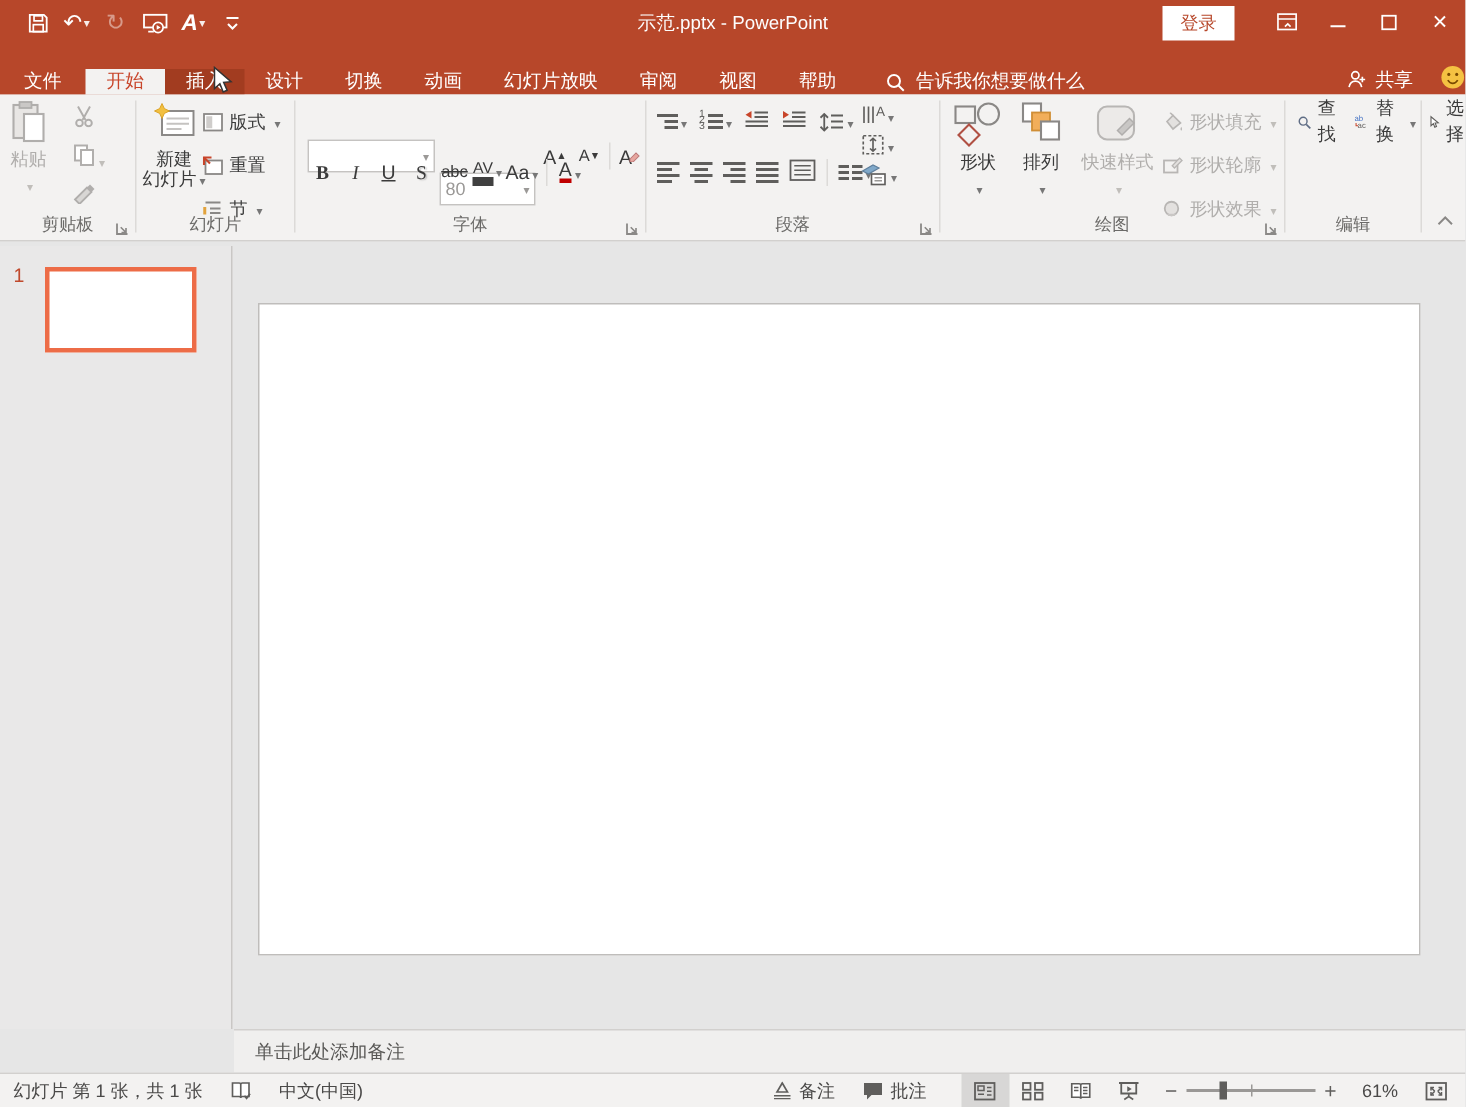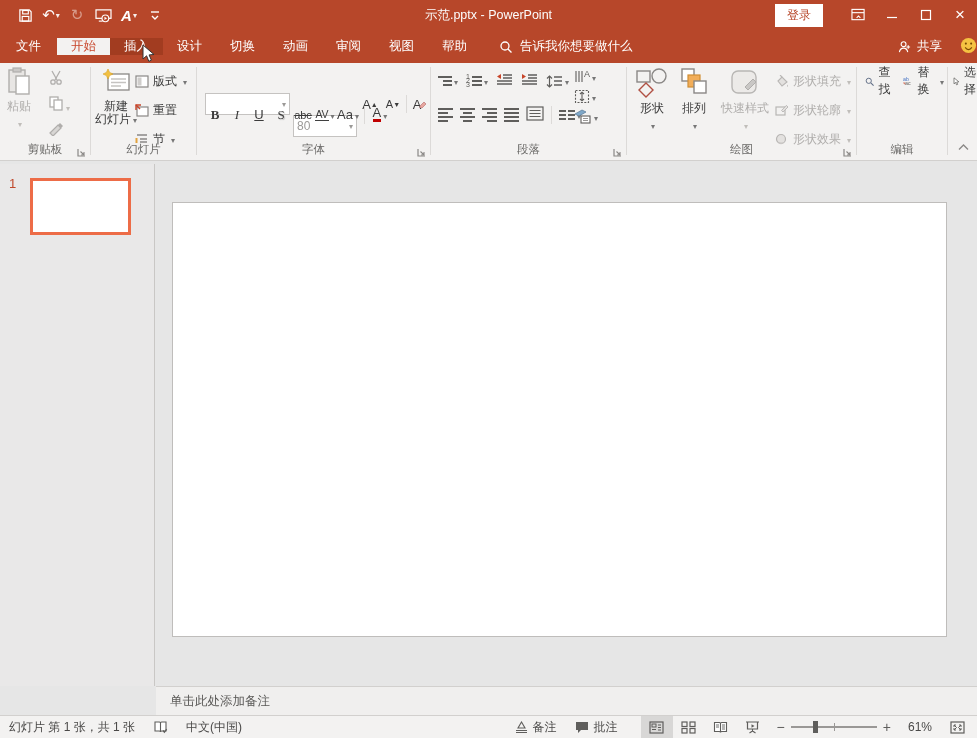--- a/index.html
+++ b/index.html
@@ -12,21 +12,21 @@
   .qat { display:flex; align-items:center; gap:4px; padding-left:14px; }
   .qat-btn { display:flex; align-items:center; justify-content:center; min-width:22px; height:24px; color:#fff; font-size:15px; }
   .qat-btn.disabled { opacity:.45; }
   .qat-caret { font-size:8px; margin-left:1px; opacity:.9; }
   .tb-title { position:absolute; left:0; right:0; text-align:center; font-size:12.5px; color:#fdfdfd; pointer-events:none; }
   .tb-right { margin-left:auto; display:flex; align-items:center; height:100%; }
   .signin-btn { background:#fff; color:#B7472A; font-size:12px; padding:3px 12px; margin-right:18px; cursor:default; }
   .winbtn { width:34px; height:30px; display:flex; align-items:center; justify-content:center; color:#fff; }
 
   
-  .tabrow { position:absolute; left:0; top:30px; width:100%; height:33px; background:#B7472A; display:flex; align-items:center; color:#fff; }
+  .tabrow { position:absolute; left:0; top:30px; width:100%; height:33px; background:#B7472A; display:flex; align-items:flex-end; color:#fff; }
   .tab { padding:0 14px; display:flex; align-items:center; font-size:12.5px; position:relative; }
   .tab-file { background:#B7472A; color:#fff; padding:0 16px; }
   .tab-selected { background:#f3f2f1; color:#C8452A; }
   .tab-hover { background:#A23C20; }
   .tab-search { display:flex; align-items:center; gap:7px; padding-left:18px; font-size:12.5px; color:#fff; }
   .tabrow-right { margin-left:auto; display:flex; align-items:center; gap:18px; }
   .share-item { display:flex; align-items:center; gap:5px; font-size:12.5px; }
   .cursor-arrow { position:absolute; left:141px; top:44px; z-index:50; pointer-events:none; }
 
   
@@ -139,20 +139,21 @@
     </div>
   </div>
 
   <div class="tabrow">
     <div class="tab tab-file">文件</div>
     <div class="tab tab-selected">开始</div>
     <div class="tab tab-hover">插入</div>
     <div class="tab">设计</div>
     <div class="tab">切换</div>
     <div class="tab">动画</div>
+    <div class="tab">幻灯片放映</div>
     <div class="tab">审阅</div>
     <div class="tab">视图</div>
     <div class="tab">帮助</div>
     <div class="tab-search">
       <svg width="14" height="14" viewBox="0 0 14 14">
           <circle cx="6" cy="6" r="4" fill="none" stroke="#fff" stroke-width="1.3"></circle>
           <path d="M9 9l3.5 3.5" stroke="#fff" stroke-width="1.3"></path>
         </svg>
       <span>告诉我你想要做什么</span>
     </div>
@@ -272,21 +273,21 @@
               <path d="M1 6l4-4 2 2-4 4H1z" fill="#e7a7a0" stroke="#b77" stroke-width=".7"></path>
             </svg></span>
       </div>
       <div style="position:absolute;left:8px;top:41px;display:flex;align-items:center;gap:2px;">
         <span class="fbtn" style="font-weight:bold;font-family:'Liberation Serif',serif;">B</span>
         <span class="fbtn" style="font-style:italic;font-family:'Liberation Serif',serif;">I</span>
         <span class="fbtn" style="text-decoration:underline;">U</span>
         <span class="fbtn" style="font-family:'Liberation Serif',serif;text-shadow:1px 1px 1px #bbb;">S</span>
         <span class="fbtn" style="text-decoration:line-through;font-size:11px;">abc</span>
         <span class="fbtn" style="font-size:10.5px;">
-            <span style="border-bottom:1px solid #404040;">AV</span>
+            <span style="border-bottom:6px solid #404040;">AV</span>
             <span class="dd"></span>
           </span>
         <span class="fbtn">
             <span>Aa</span>
             <span class="dd"></span>
           </span>
         <span class="vline" style="margin:0 3px;"></span>
         <span class="fbtn">
             <span style="border-bottom:3px solid #C00000;line-height:12px;">A</span>
             <span class="dd"></span>

